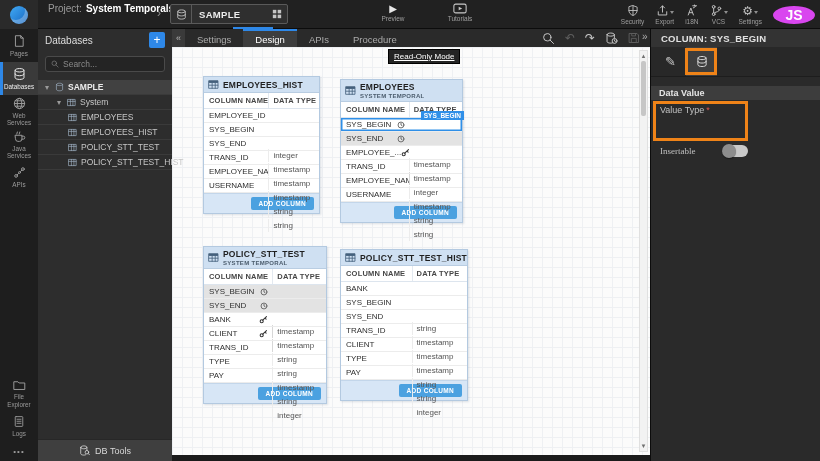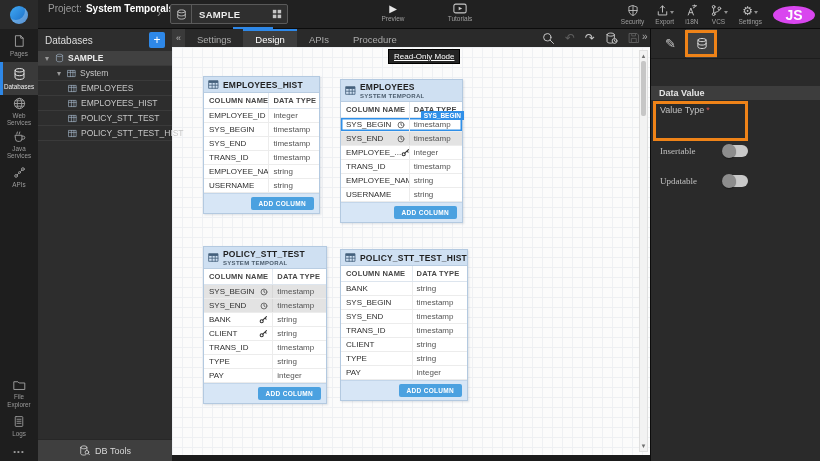--- a/index.html
+++ b/index.html
@@ -79,21 +79,21 @@
   .dcard .hdr{background:#cfe0f2;border-bottom:1px solid #b9cde2;display:flex;align-items:center;gap:4px;padding:2px 4px;cursor:move;}
   .hdr .hicon{color:#44607c;}
   .hdr-text{display:flex;flex-direction:column;}
   .tname{font-size:8.5px;font-weight:bold;color:#1f1f1f;letter-spacing:.2px;}
   .tsub{font-size:6px;font-weight:bold;color:#4a5b6c;margin-top:1px;letter-spacing:.3px;}
   .colhead{display:flex;height:16px;align-items:center;font-size:7.5px;font-weight:bold;color:#464646;border-bottom:1px solid #dde5ee;letter-spacing:.2px;}
   .colhead .c1{width:56%;padding-left:5px;}
   .colhead .c2{width:44%;padding-left:4px;border-left:1px solid #e3e9f0;height:100%;display:flex;align-items:center;}
   .drow{display:flex;height:14px;align-items:flex-start;border-bottom:1px solid #ececec;position:relative;font-size:8px;cursor:pointer;}
   .drow .c1{width:56%;padding-left:5px;color:#2e2e2e;display:flex;align-items:center;height:100%;white-space:nowrap;overflow:hidden;}
-  .drow .c2{width:44%;padding-left:4px;color:#555;border-left:1px solid #ececec;height:100%;display:flex;align-items:center;}
+  .drow .c2{width:44%;padding-left:4px;color:#555;border-left:1px solid #ececec;height:100%;display:flex;align-items:center;margin-top:40px;}
   .drow.shaded{background:#e3e3e3;}
   .drow.shaded .c2{border-left-color:#d7d7d7;}
   .drow.selected{box-shadow:inset 0 0 0 1.5px #2f8fe8;z-index:2;}
   .rowicon{margin-left:auto;margin-right:4px;color:#6a6a6a;display:inline-flex;}
   .badge{position:absolute;top:-7px;right:-2px;background:#2f8fe8;color:#fff;font-size:6.5px;font-weight:bold;padding:1px 3px;z-index:4;}
   .cfoot{background:#d7e6f6;display:flex;justify-content:flex-end;padding:3px 5px;border-top:1px solid #c3d6ea;}
   .addcol{background:#4ba1e0;border:none;color:#fff;font-size:6.5px;font-weight:bold;padding:3px 8px;border-radius:2px;letter-spacing:.3px;cursor:pointer;}
 
   
   #rpanel{position:absolute;left:650px;top:29px;width:170px;height:432px;background:#2a2a2a;border-left:1px solid #0c0c0c;z-index:10;}
@@ -291,20 +291,29 @@
       </div>
       <div id="rail-more">•••</div>
     </div>
   </div>
 
   <div id="lpanel">
     <div id="lp-head">
       <span id="lp-title">Databases</span>
       <button id="lp-add">+</button>
     </div>
+    <div id="lp-search">
+      <span class="svgi">
+        <svg width="8" height="8" viewBox="0 0 16 16">
+            <circle cx="6.5" cy="6.5" r="4.5"></circle>
+            <path d="M10 10l4.2 4.2"></path>
+          </svg>
+      </span>
+      <input placeholder="Search..." style="">
+    </div>
     <div class="trow root" style="padding-left:5px;">
       <span class="tcaret2">▾</span>
       <span class="svgi ticon-sm">
         <svg width="9" height="10" viewBox="0 0 16 16">
             <path d="M2.5 3.4C2.5 2.2 5 1.3 8 1.3s5.5.9 5.5 2.1v9.2c0 1.2-2.5 2.1-5.5 2.1s-5.5-.9-5.5-2.1z"></path>
             <path d="M2.5 3.4c0 1.2 2.5 2.1 5.5 2.1s5.5-.9 5.5-2.1"></path>
           </svg>
       </span>
       <span>SAMPLE</span>
     </div>
@@ -692,20 +701,21 @@
     </div>
 
     <div id="vscroll">
       <span class="arr" style="top:1px;">▲</span>
       <div class="thumb"></div>
       <span class="arr" style="bottom:1px;">▼</span>
     </div>
   </div>
 
   <div id="rpanel">
+    <div id="rp-title">COLUMN: SYS_BEGIN</div>
     <div id="rp-tabs">
       <div class="rtab">
           <span style="font-size:13px;transform:rotate(0deg);">✎</span>
         </div>
       <div class="rtab active">
         <span class="svgi">
           <svg width="12" height="13" viewBox="0 0 16 16">
               <path d="M2.5 3.4C2.5 2.2 5 1.3 8 1.3s5.5.9 5.5 2.1v9.2c0 1.2-2.5 2.1-5.5 2.1s-5.5-.9-5.5-2.1z"></path>
               <path d="M2.5 3.4c0 1.2 2.5 2.1 5.5 2.1s5.5-.9 5.5-2.1M2.5 8c0 1.2 2.5 2.1 5.5 2.1S13.5 9.2 13.5 8"></path>
             </svg>
@@ -715,19 +725,15 @@
     </div>
     <div id="rp-section">Data Value</div>
     <div id="vt-label">
       <span>Value Type</span><span class="req">*</span>
     </div>
     <div class="orange-box" style="left:2px;top:72px;width:95px;height:40px;"></div>
     <div class="rp-row" style="top:116px;">
       <span class="rlab">Insertable</span>
       <span class="toggle"></span>
     </div>
-    <div class="rp-row" style="top:146px;">
-      <span class="rlab">Updatable</span>
-      <span class="toggle"></span>
-    </div>
   </div>
 
 </div>
 
 </body></html>

